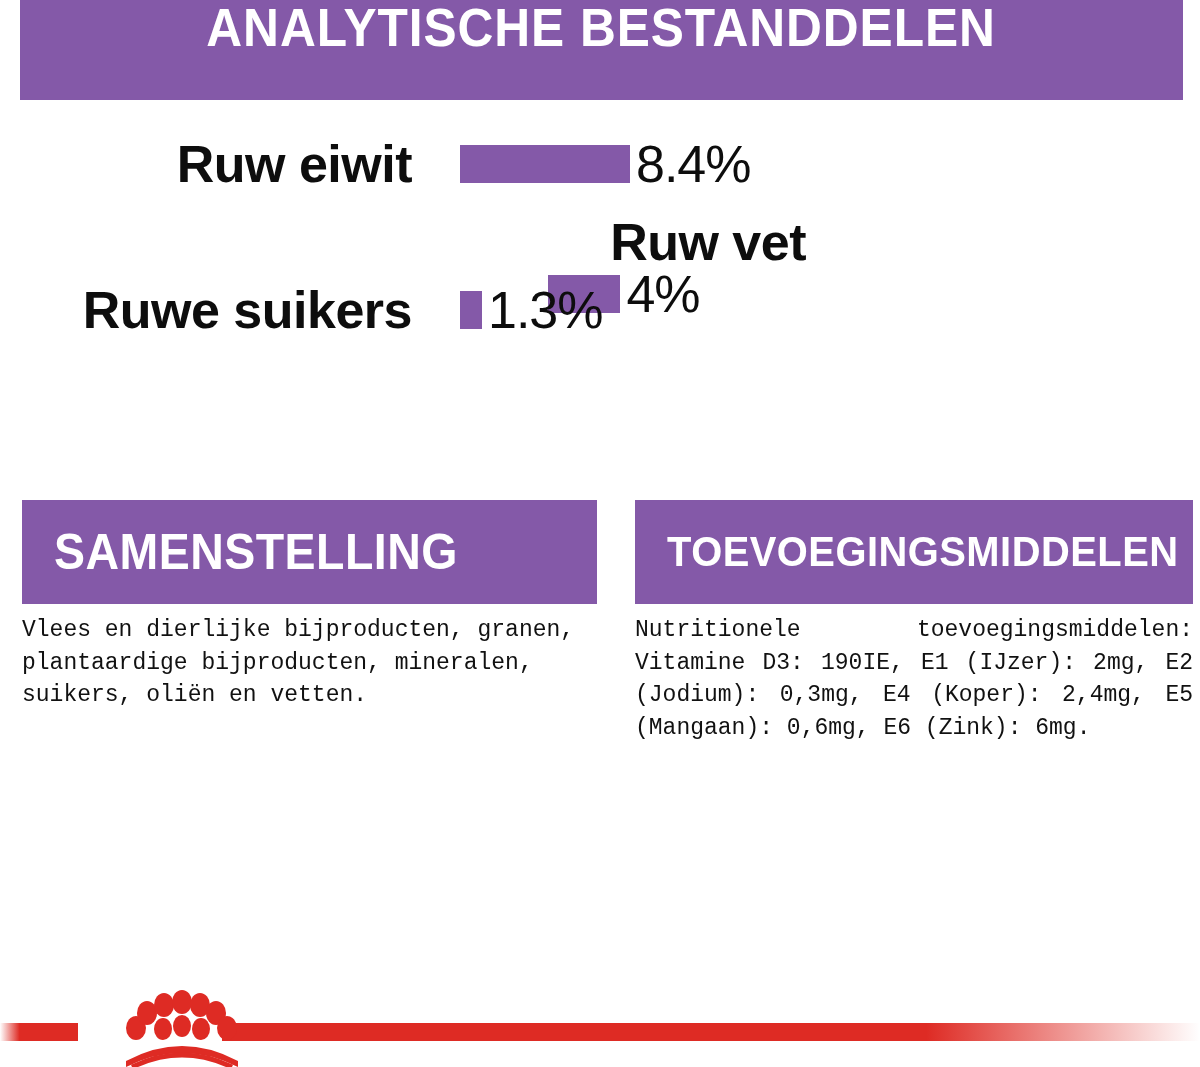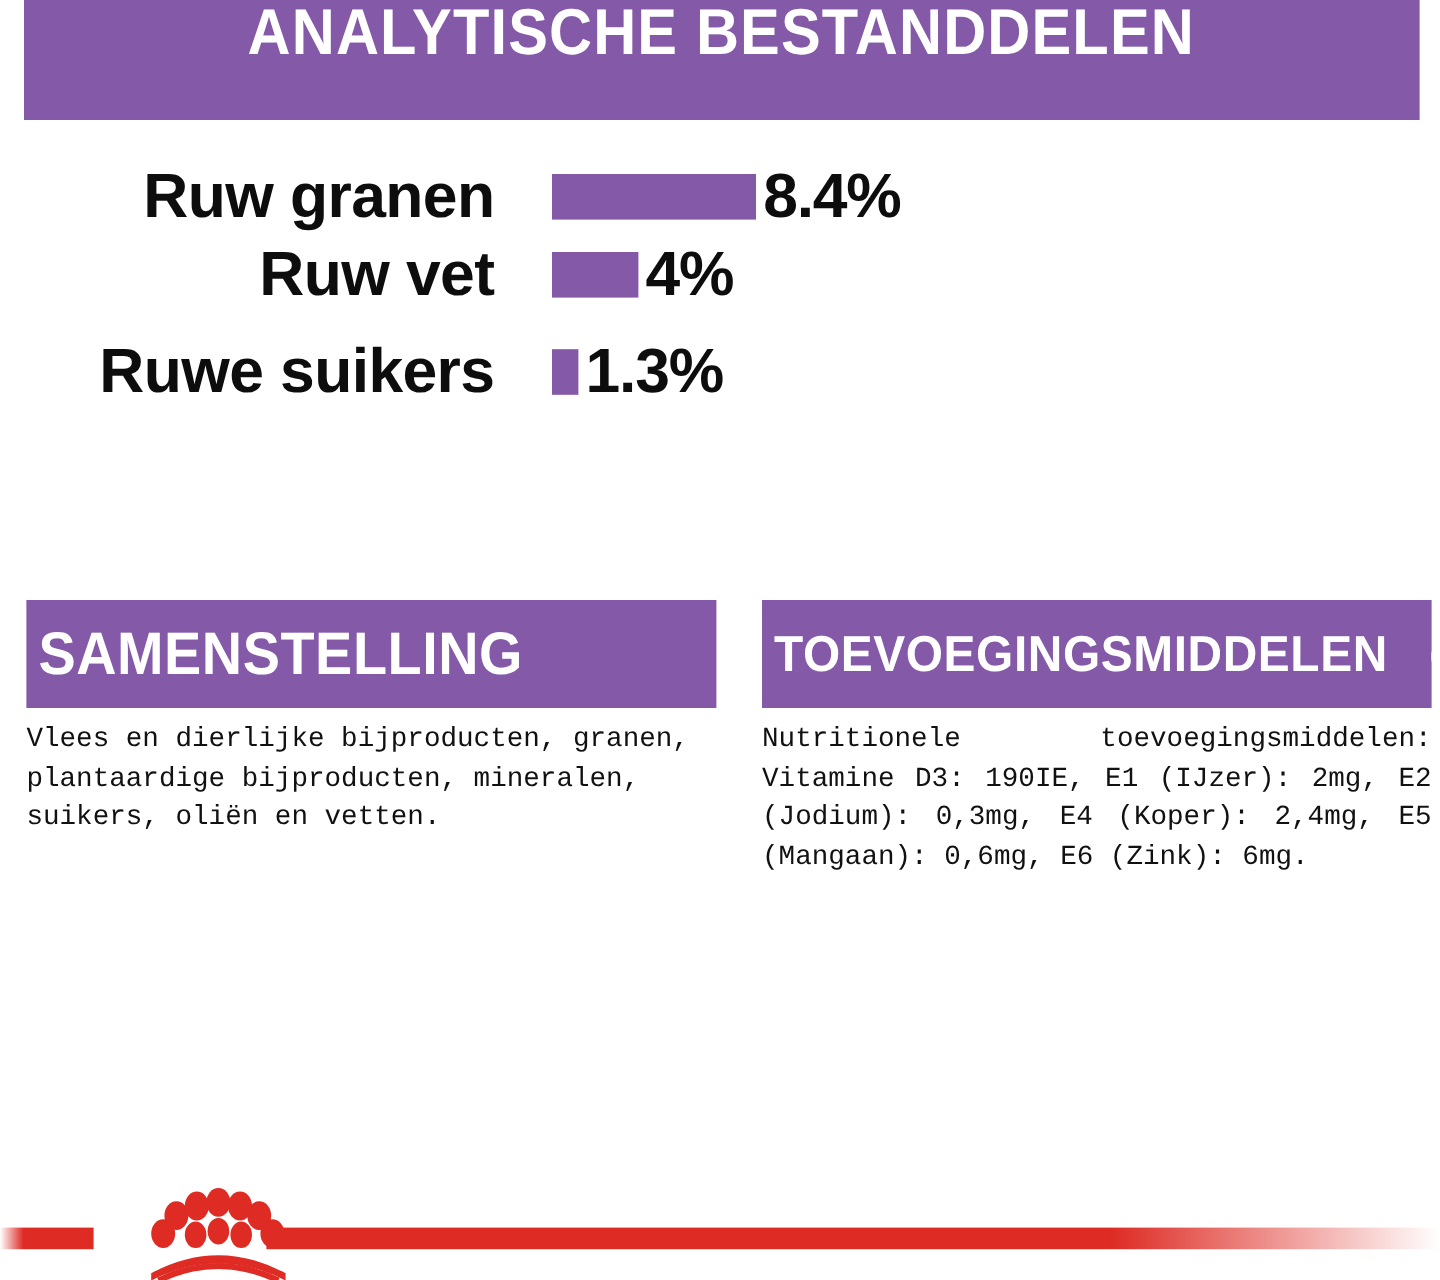--- a/index.html
+++ b/index.html
@@ -76,21 +76,21 @@
     display: flex;
     align-items: center;
     margin-left: 48px;
   }
   .chart-bar {
     background: #8459a8;
     height: 38px;
   }
   .chart-value {
     font-family: "Liberation Sans", sans-serif;
-    font-weight: 700;
+    font-weight: 400;
     font-size: 52px;
     color: #0d0d0d;
     line-height: 1;
     white-space: nowrap;
     margin-left: 6px;
     letter-spacing: -1px;
   }
 
   
   #panel-composition {
@@ -100,24 +100,24 @@
     width: 575px;
   }
   #panel-additives {
     position: absolute;
     left: 635px;
     top: 500px;
     width: 558px;
   }
   .panel-band {
     background: #8459a8;
-    height: 90px;
+    height: 104px;
     display: flex;
     align-items: center;
-    padding-left: 10px;
+    padding-left: 32px;
     box-sizing: border-box;
   }
   .panel-band-title {
     color: #ffffff;
     font-family: "Liberation Sans", sans-serif;
     font-weight: 700;
     font-size: 50px;
     line-height: 1;
     white-space: nowrap;
     letter-spacing: 0.5px;
@@ -161,28 +161,28 @@
 </head>
 <body>
 
 <div class="band" id="main-header">
   <span class="band-title">ANALYTISCHE BESTANDDELEN</span>
 </div>
 
 <div id="chart">
 
   <div class="chart-row" style="top:20px;">
-    <div class="chart-label">Ruw granen</div>
+    <div class="chart-label">Ruw eiwit</div>
     <div class="chart-bar-wrap">
       <div class="chart-bar" style="width:170px;"></div>
       <div class="chart-value">8.4%</div>
     </div>
   </div>
 
-  <div class="chart-row" style="top:85px;">
+  <div class="chart-row" style="top:98px;flex-direction:column;">
     <div class="chart-label">Ruw vet</div>
     <div class="chart-bar-wrap">
       <div class="chart-bar" style="width:72px;"></div>
       <div class="chart-value">4%</div>
     </div>
   </div>
 
   <div class="chart-row" style="top:166px;">
     <div class="chart-label">Ruwe suikers</div>
     <div class="chart-bar-wrap">

